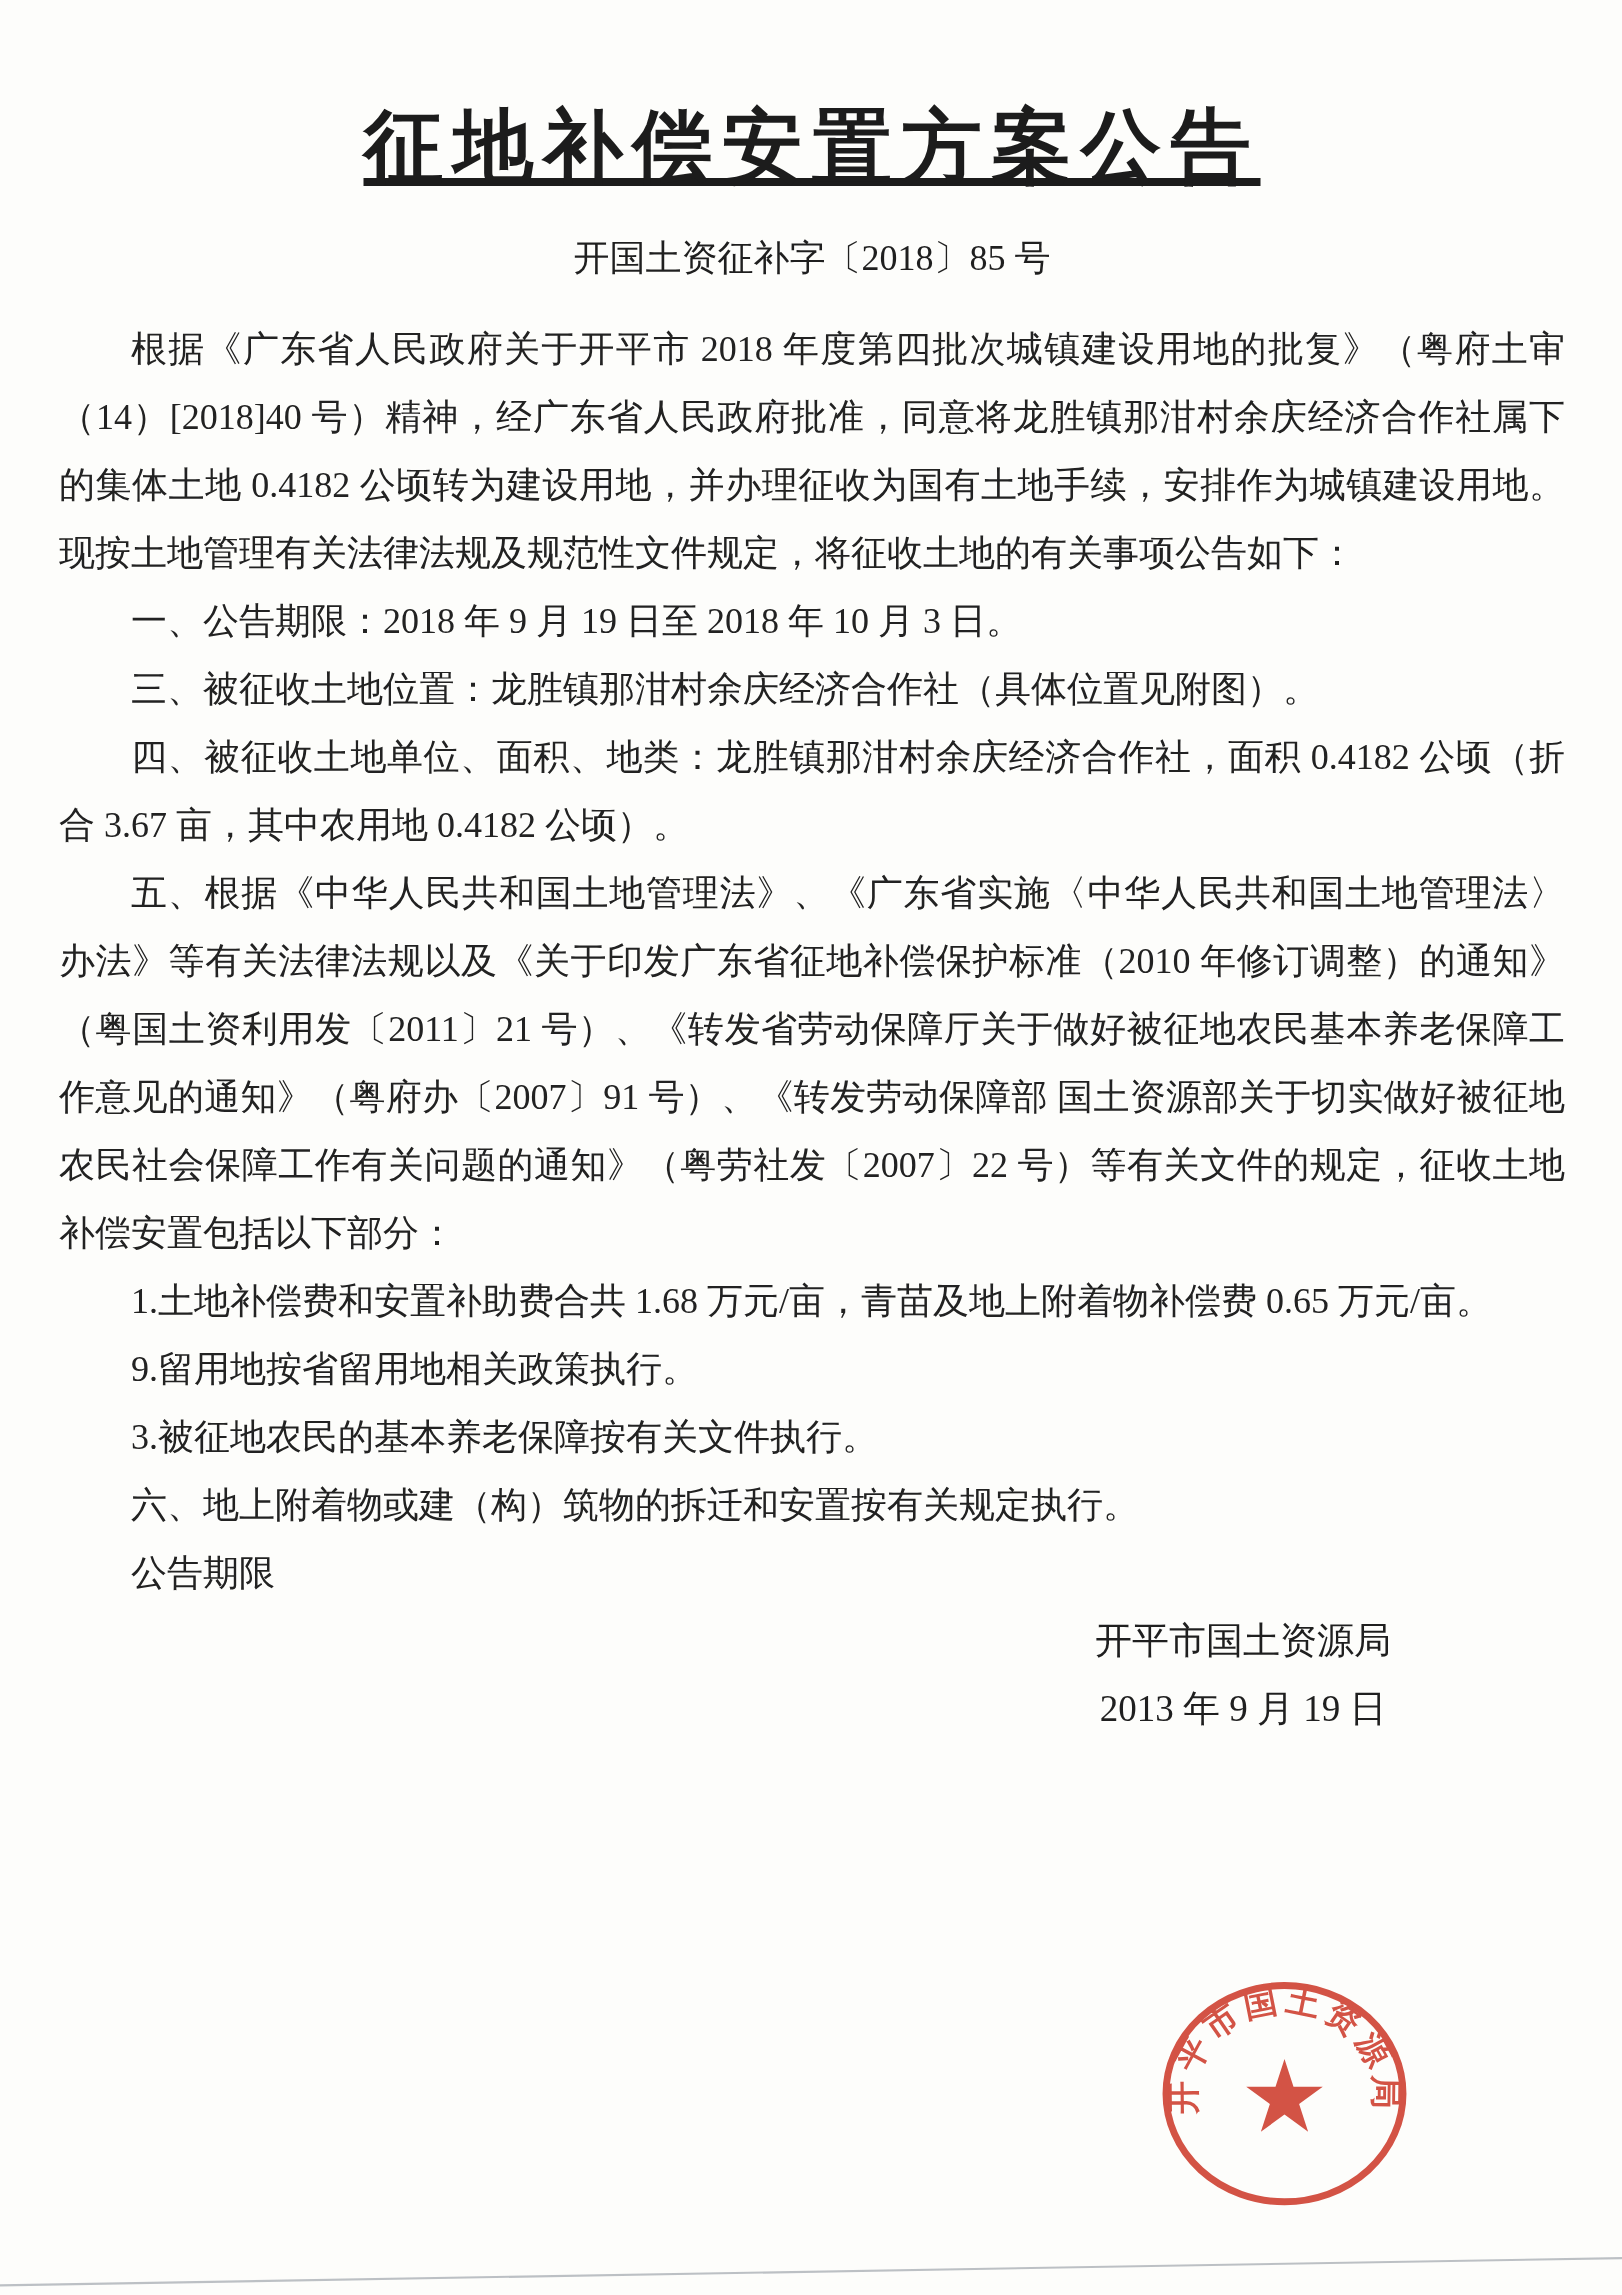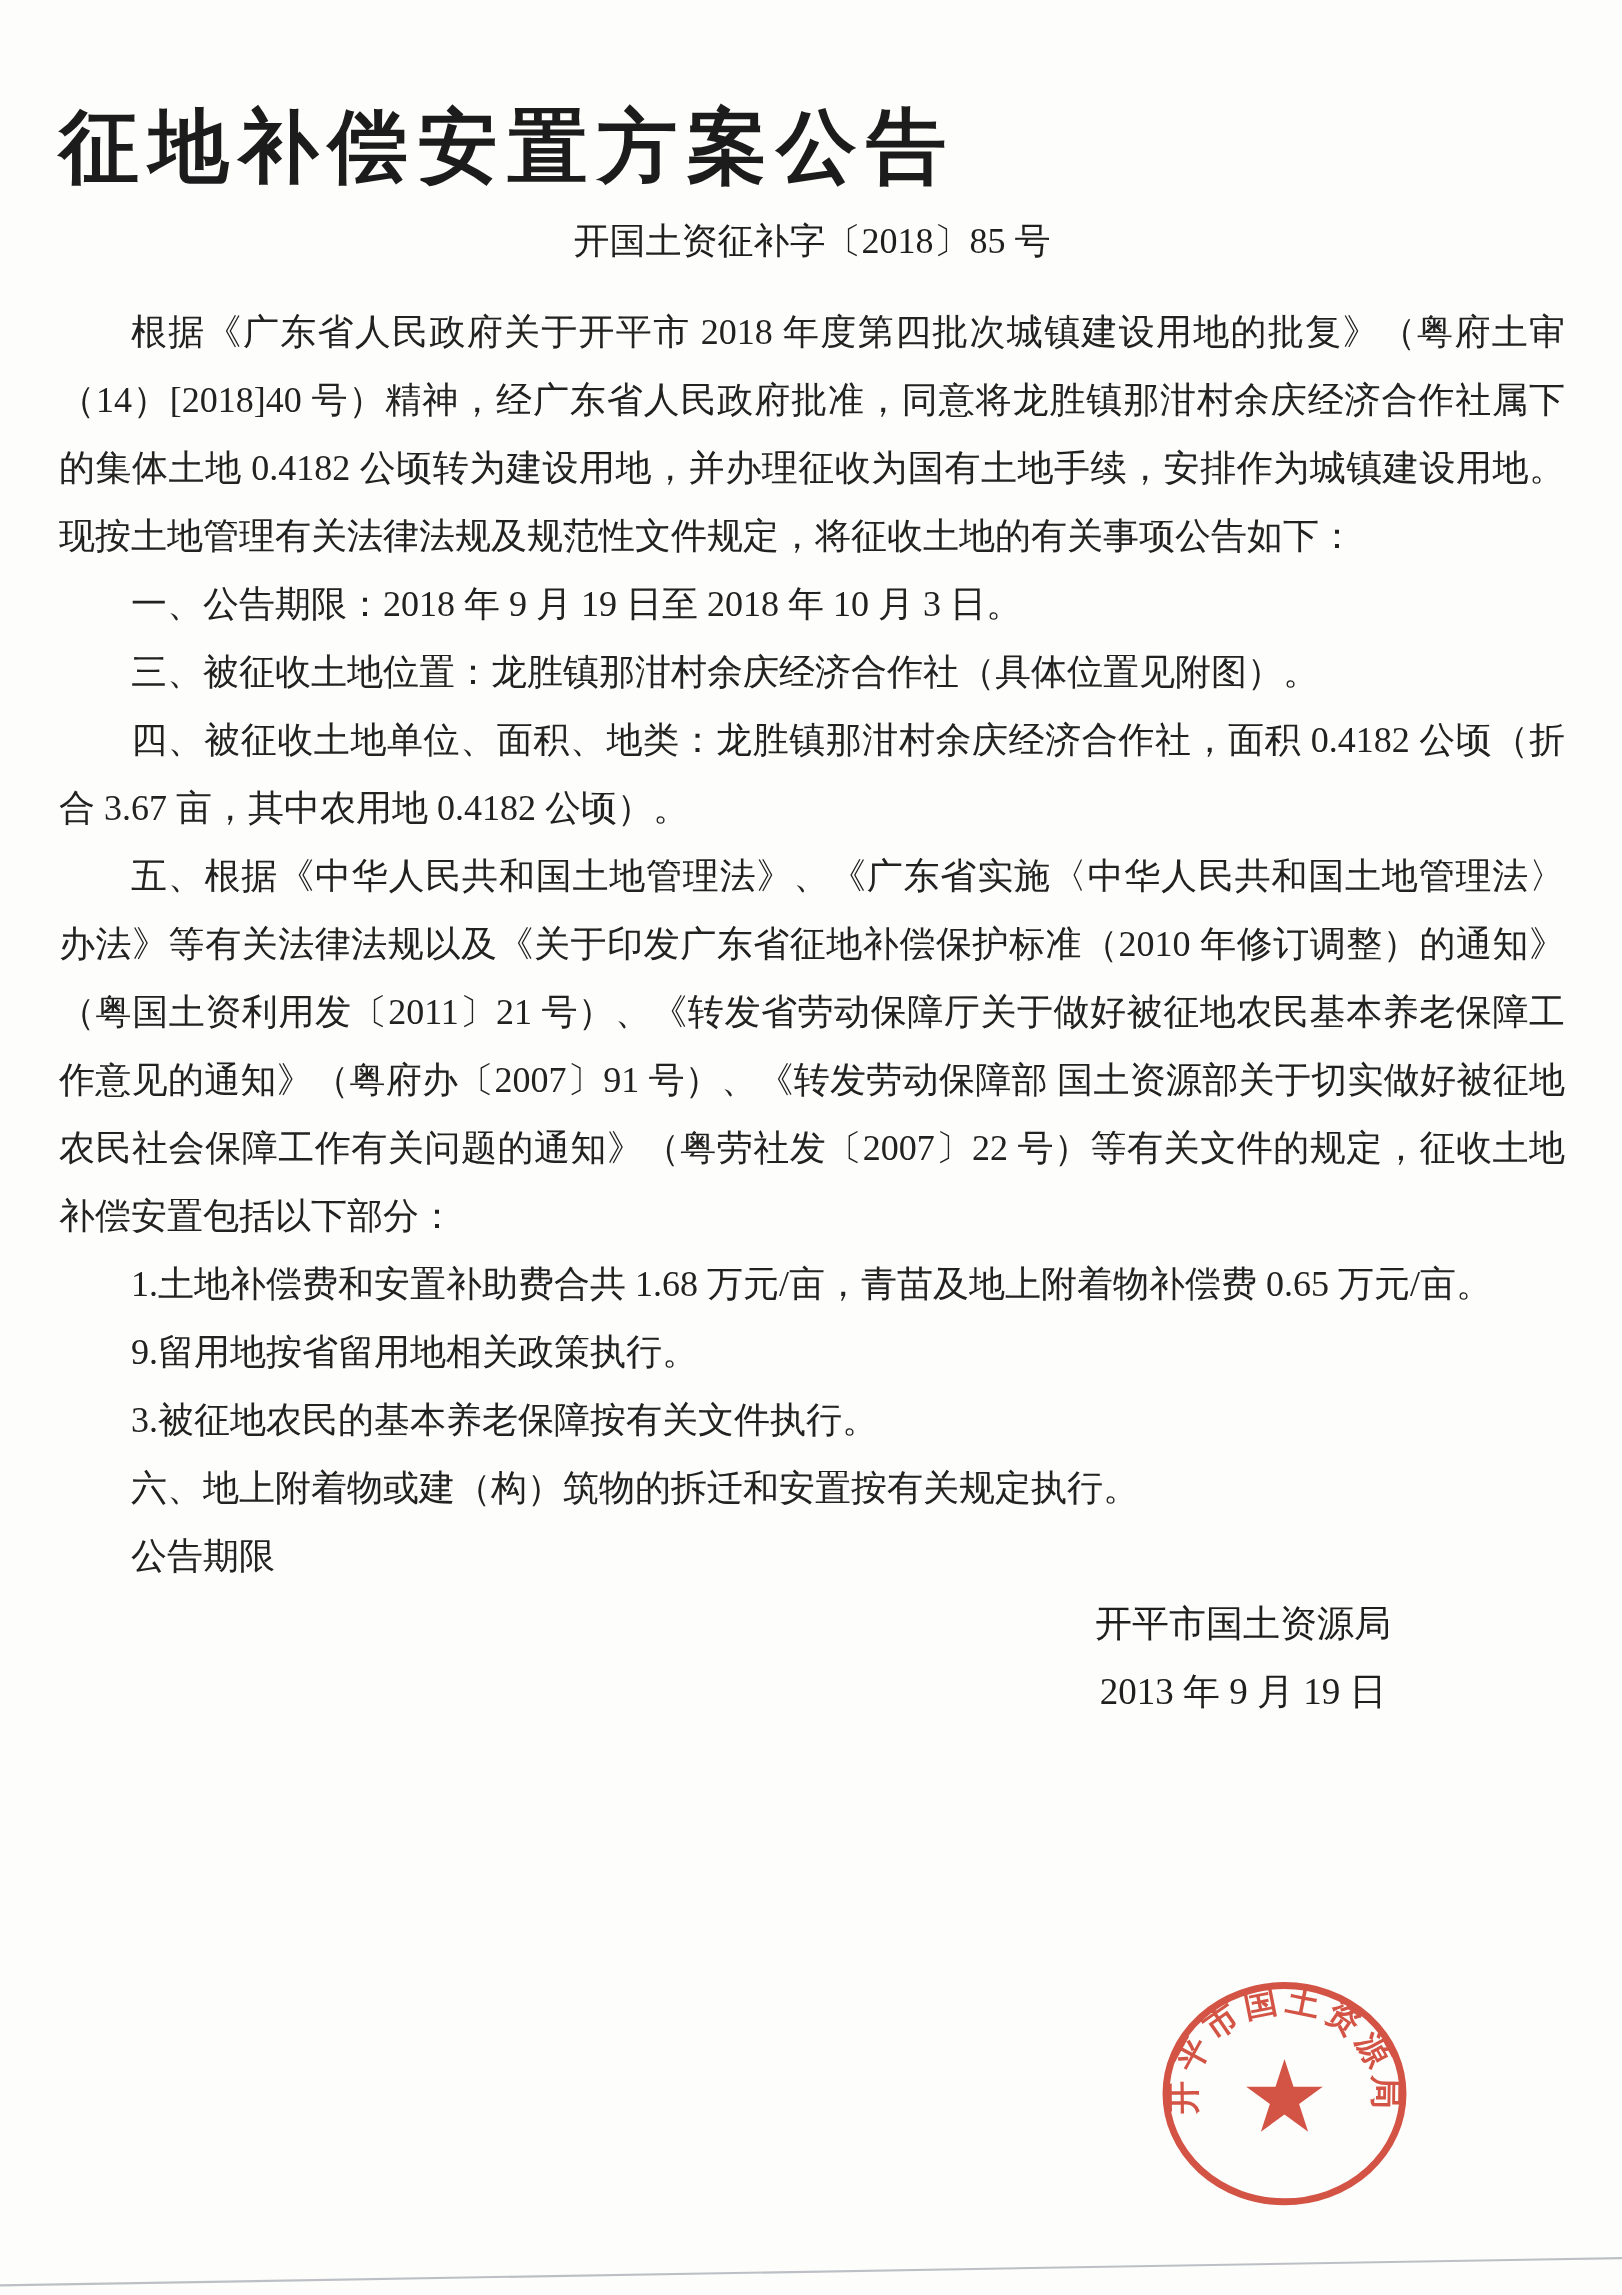--- a/index.html
+++ b/index.html
@@ -17,28 +17,30 @@
     color: #222222;
   }
   .content {
     position: absolute;
     left: 59px;
     top: 104px;
     width: 1506px;
   }
   .doc-title {
     margin: 0;
+    text-align: center;
     font-size: 80px;
     line-height: 87px;
     font-weight: 700;
     letter-spacing: 9.7px;
     color: #1c1c1c;
+    text-decoration: underline;
   }
   .doc-no {
-    margin-top: 24px;
+    margin-top: 41px;
     text-align: center;
     font-size: 36px;
     line-height: 52px;
     font-weight: 400;
     color: #1f1f1f;
   }
   .body-text {
     margin-top: 31px;
     font-size: 36px;
     line-height: 68px;

